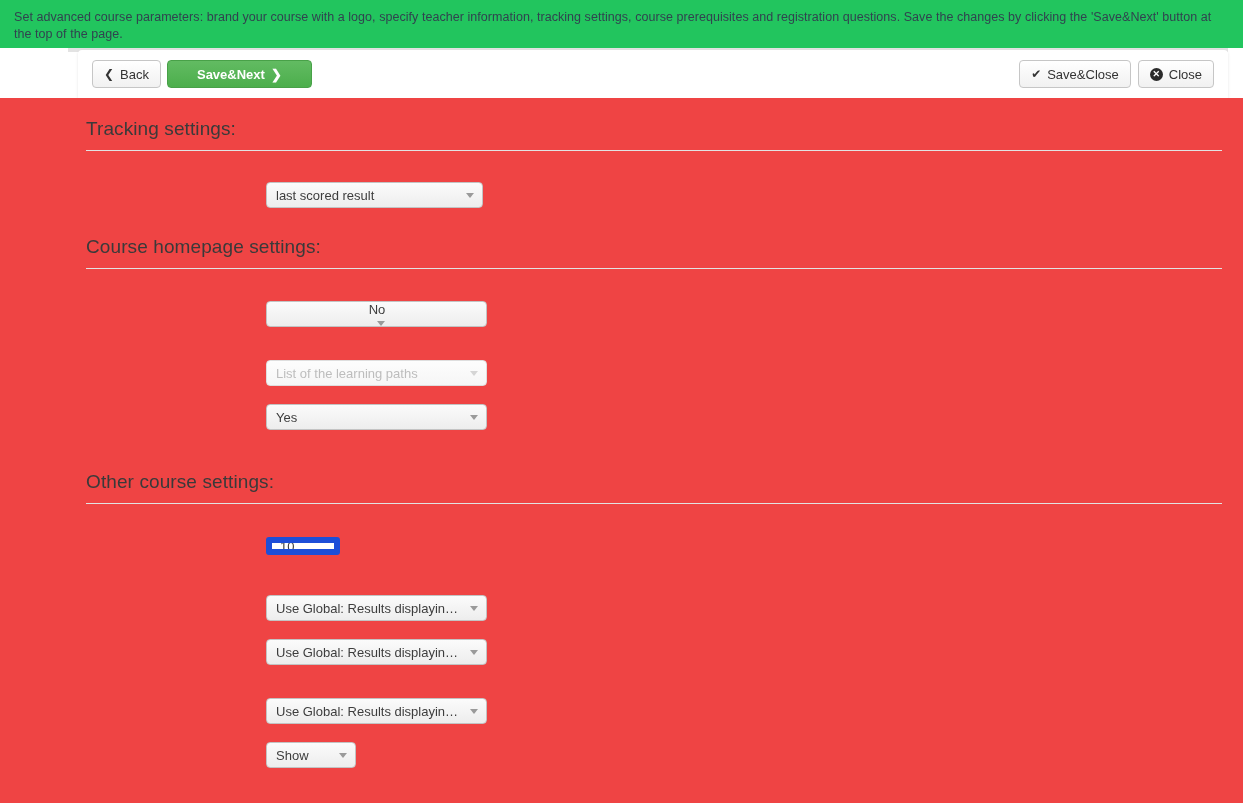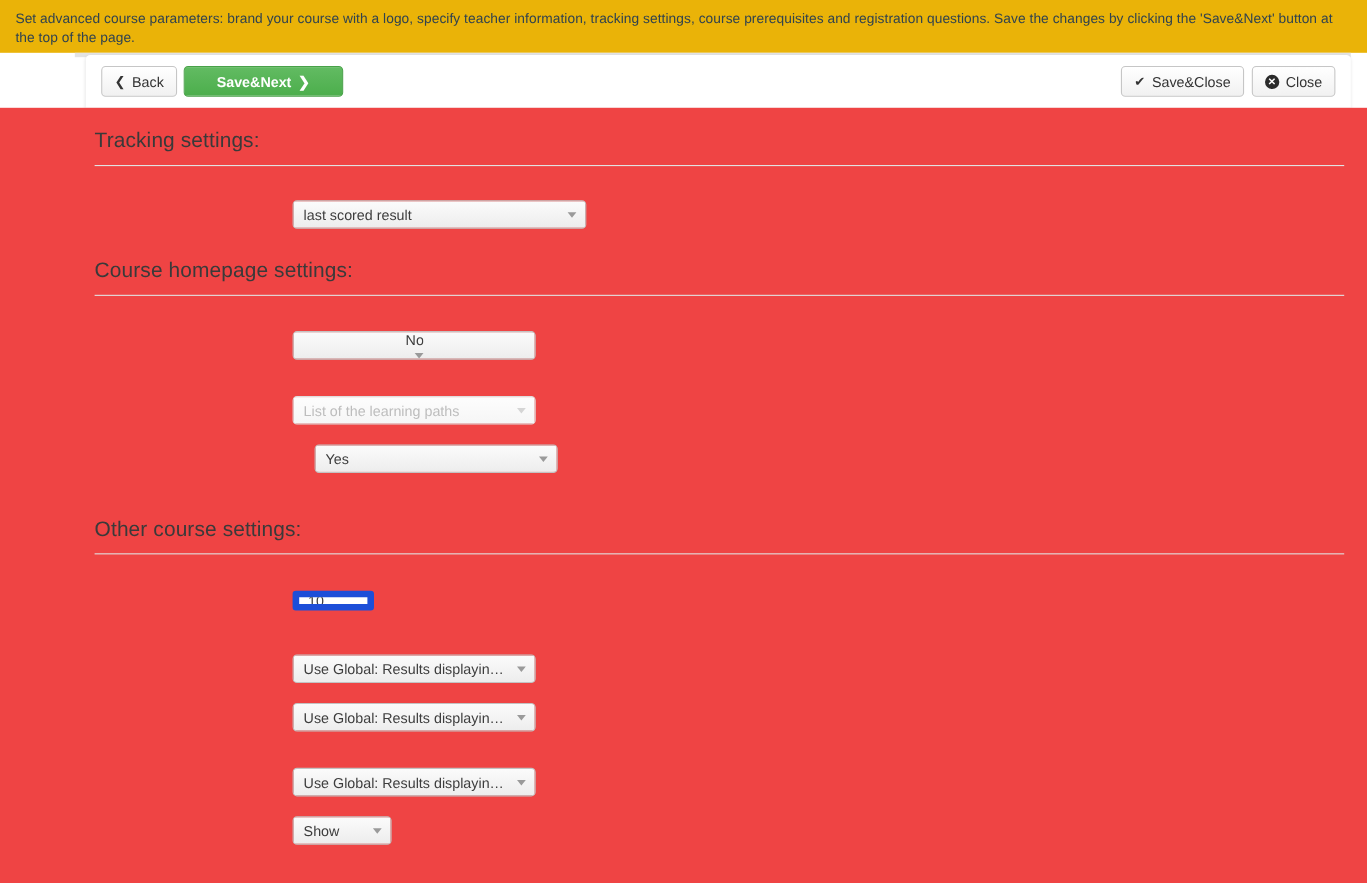--- a/index.html
+++ b/index.html
@@ -17,21 +17,21 @@
     position: relative;
   }
 
   
   .info-banner {
     position: absolute;
     left: 0;
     top: 0;
     width: 1243px;
     height: 48px;
-    background: #eab308;
+    background: #22c55e;
     box-sizing: border-box;
     padding: 9px 14px 0 14px;
   }
   .info-banner-text {
     font-size: 12.5px;
     line-height: 17px;
     color: #31434f;
     letter-spacing: 0.05px;
   }
 
@@ -237,21 +237,21 @@
 
 </div>
 
 <div class="content">
 
   <h2 class="section-heading" style="top:20px;">Tracking settings:</h2>
   <div class="section-rule" style="top:52px;"></div>
 
   <div class="form-row" style="top:89px;">
 
-    <div class="ctl select" style="top:-5px;width:267px;">
+    <div class="ctl select" style="top:-5px;width:217px;">
       <span class="sel-text">last scored result</span>
       <span class="caret"></span>
     </div>
   </div>
 
   <h2 class="section-heading" style="top:138px;text-align:center;">Course homepage settings:</h2>
   <div class="section-rule" style="top:170px;"></div>
 
   <div class="form-row" style="top:208px;">
 
@@ -261,21 +261,21 @@
     </div>
   </div>
 
   <div class="form-row" style="top:267px;">
     <div class="ctl select disabled" style="top:-5px;width:221px;">
       <span class="sel-text">List of the learning paths</span>
       <span class="caret"></span>
     </div>
   </div>
 
-  <div class="form-row" style="top:311px;margin-left:20px;">
+  <div class="form-row" style="top:311px;">
 
     <div class="ctl select" style="top:-5px;width:221px;">
       <span class="sel-text">Yes</span>
       <span class="caret"></span>
     </div>
   </div>
 
   <h2 class="section-heading" style="top:373px;">Other course settings:</h2>
   <div class="section-rule" style="top:405px;"></div>
 

